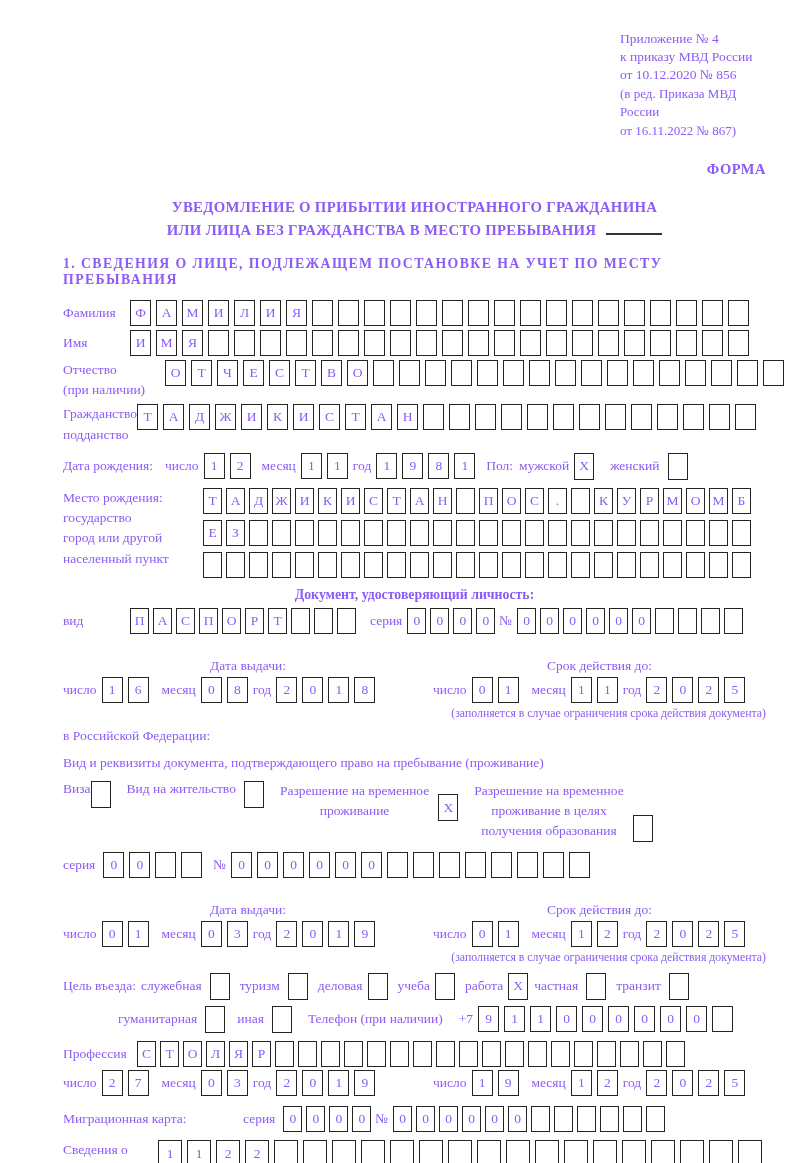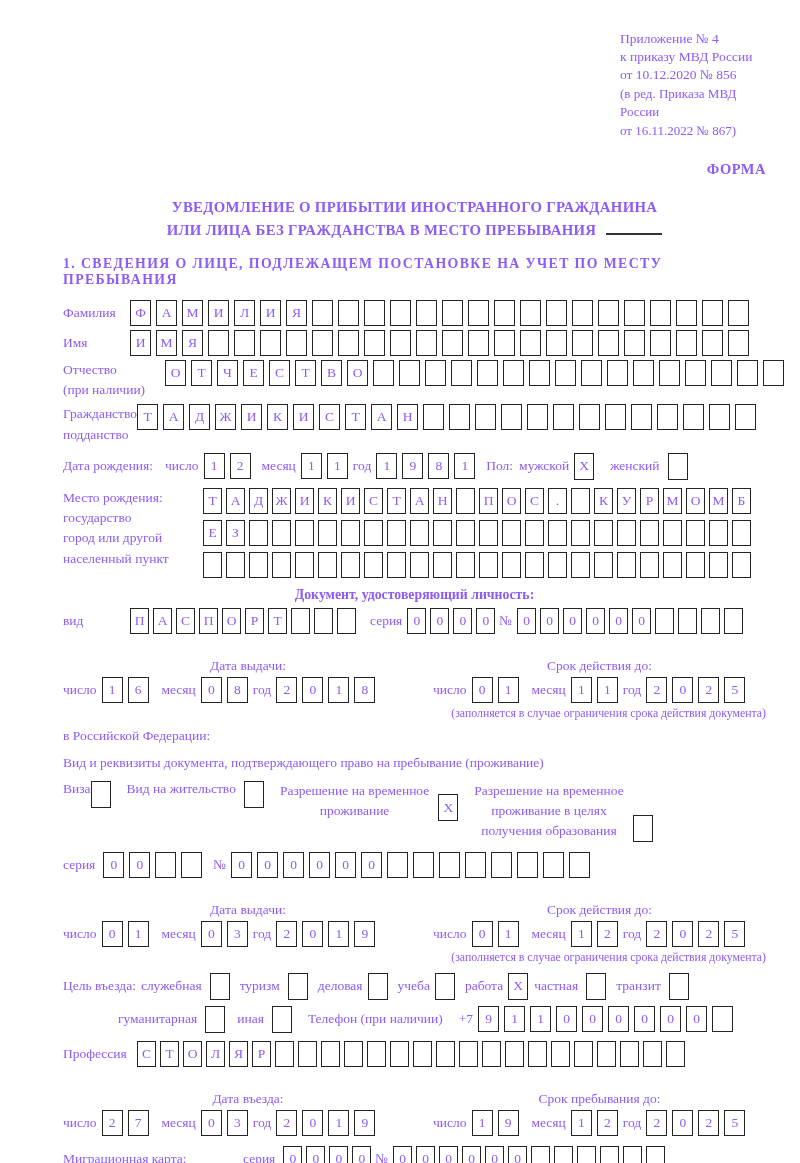--- a/index.html
+++ b/index.html
@@ -577,24 +577,20 @@
         <span class="cell"></span>
         <span class="cell"></span>
         <span class="cell"></span>
         <span class="cell"></span>
         <span class="cell"></span>
         <span class="cell"></span>
         <span class="cell"></span>
       </span>
   </div>
 
-  <div class="dates-heads">
-    <div class="dh-left">Дата въезда:</div>
-    <div class="dh-right">Срок пребывания до:</div>
-  </div>
   <div class="dates-row">
     <div class="date-group">
       <span class="lbl-inline mr5">число</span>
       <span class="cells">
           <span class="cell">2</span>
           <span class="cell">7</span>
         </span>
       <span class="lbl-inline ml8 mr5">месяц</span>
       <span class="cells">
           <span class="cell">0</span>

